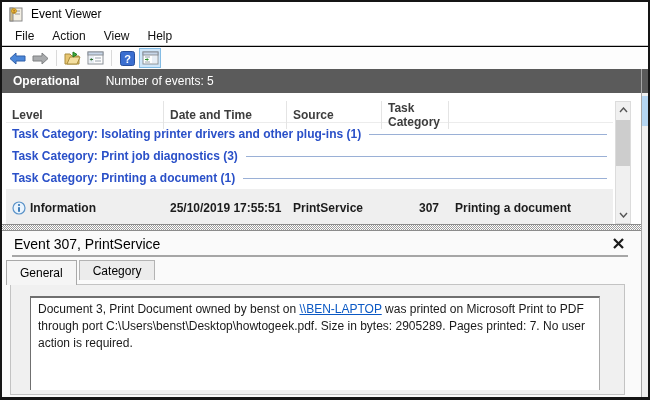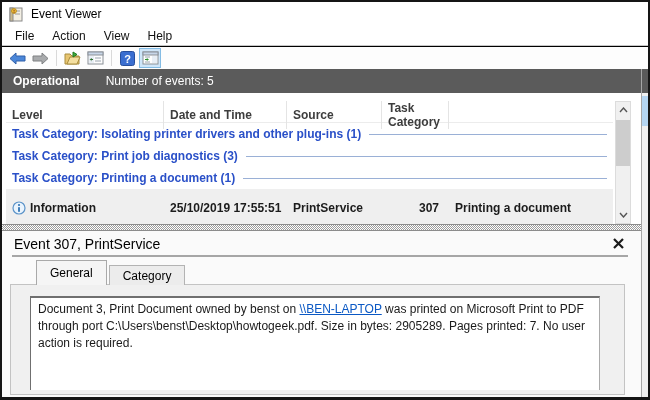--- a/index.html
+++ b/index.html
@@ -52,21 +52,21 @@
 
   
   .splitter { position:absolute; top:222px; left:0; right:7px; height:7px;
     background:repeating-conic-gradient(#9c9c9c 0% 25%, #ffffff 0% 50%); background-size:2px 2px; border-top:1px solid #8c8c8c; border-bottom:1px solid #8c8c8c; }
 
   
   .preview { position:absolute; top:229px; left:0; right:7px; bottom:0; background:#fafafa; }
   .pv-header { position:absolute; top:5px; left:12px; font-size:14px; color:#000; }
   .pv-close { position:absolute; top:6px; right:16px; width:13px; height:13px; }
   .pv-sep { position:absolute; top:24px; left:10px; right:13px; height:2px; background:#a6a6a6; }
-  .tabs { position:absolute; top:29px; left:34px; display:flex; align-items:flex-end; height:25px; z-index:2; }
+  .tabs { position:absolute; top:29px; left:4px; display:flex; height:25px; z-index:2; }
   .tab { font-size:12px; color:#000; padding:0 13px; display:flex; align-items:center; }
   .tab.active { height:25px; background:#f5f5f5; border:1px solid #a9a9a9; border-bottom:none; }
   .tab.inactive { height:20px; background:#ececec; border:1px solid #b3b3b3; border-bottom:none; margin-left:2px; }
   .tab-page { position:absolute; top:53px; left:8px; right:16px; bottom:2px; background:#f0f0f0; border:1px solid #c3c3c3; }
   .event-text { position:absolute; top:11px; left:19px; right:24px; bottom:4px; background:#fff;
     border-top:2px solid #6f6f6f; border-left:1px solid #6f6f6f; border-right:1px solid #ababab;
     font-size:12px; color:#1a1a1a; line-height:17px; padding:3px 7px; }
   .event-text a { color:#0a58c4; text-decoration:underline; }
 
   

